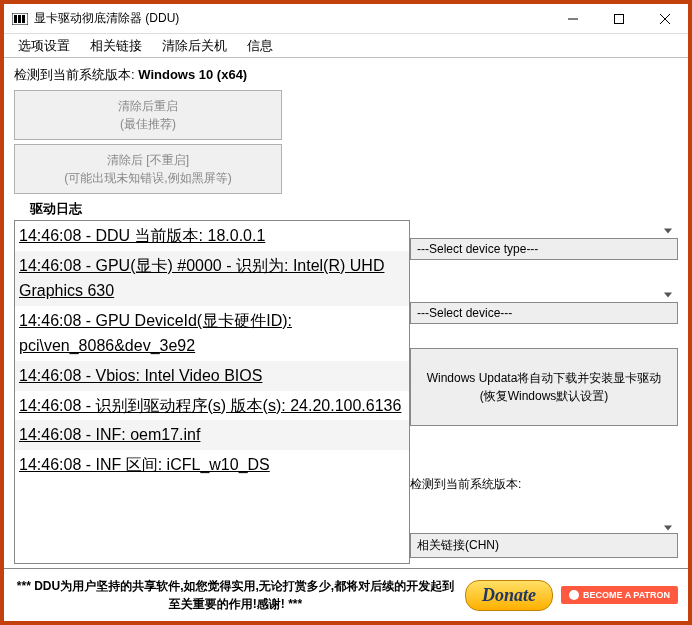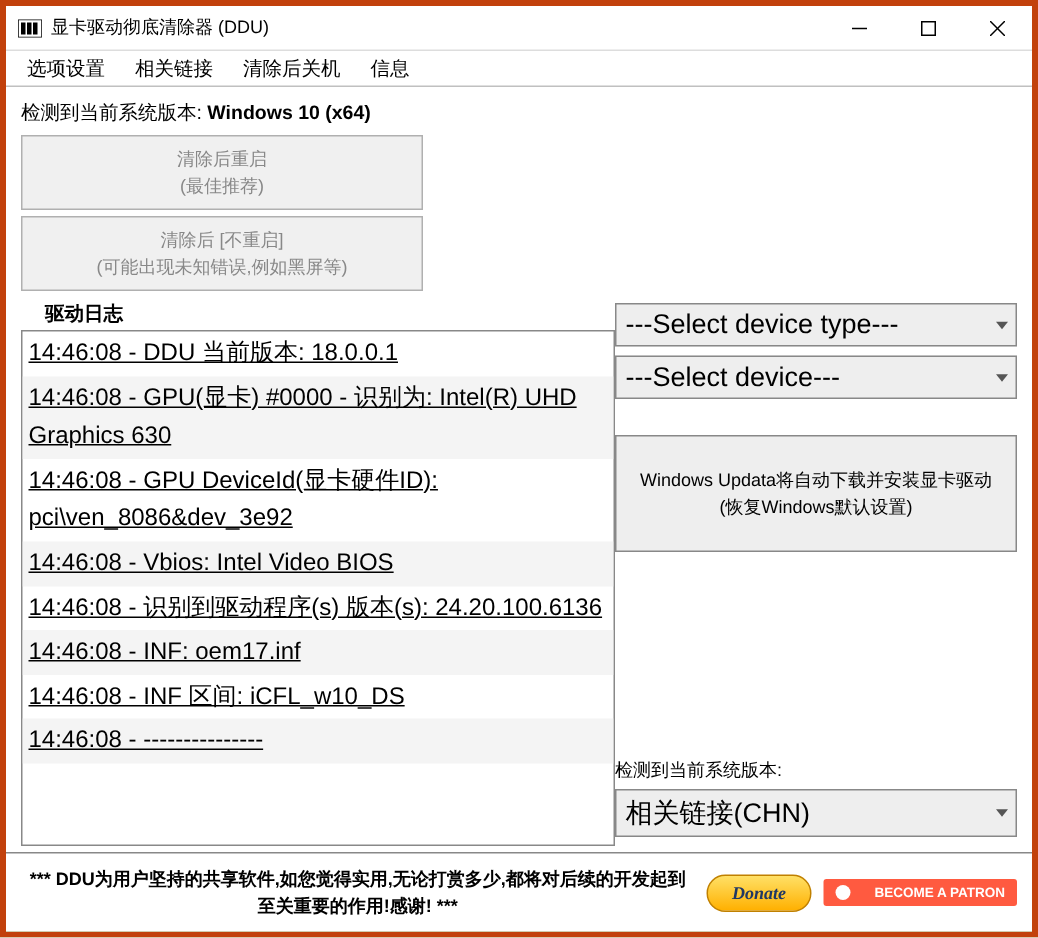--- a/index.html
+++ b/index.html
@@ -18,32 +18,32 @@
 .sys-version .bold { font-weight: 700; }
 .main-row { flex: 1; display: flex; overflow: hidden; }
 .left-col { width: 396px; display: flex; flex-direction: column; }
 .action-btn { width: 268px; border: 1px solid #b0b0b0; background: #f0f0f0; color: #888; text-align: center; padding: 6px 4px; margin-bottom: 4px; line-height: 1.5; font-size: 12px; }
 .action-btn .sub { display: block; }
 .log-header { font-weight: 700; font-size: 13px; margin-top: 2px; margin-bottom: 2px; padding-left: 16px; }
 .log-list { border: 1px solid #888; flex: 1; background: #fff; overflow: auto; }
 .log-row { padding: 2px 4px; font-size: 16px; line-height: 1.6; border-bottom: 0; text-decoration: underline; }
 .log-row.alt { background: #f4f4f4; }
 .right-col { flex: 1; display: flex; flex-direction: column; padding-top: 112px; }
-.select { width: 100%; border: 1px solid #888; background: #eee; padding: 3px 20px 3px 6px; font-size: 18px; color: #000; margin-bottom: 6px; position: relative; appearance: none; -webkit-appearance: none; }
+.select { width: 100%; border: 1px solid #888; background: #eee; padding: 3px 20px 3px 6px; font-size: 12px; color: #000; margin-bottom: 6px; position: relative; appearance: none; margin-top: 36px; -webkit-appearance: none; }
 .select-wrap { position: relative; margin-bottom: 6px; }
 .select-wrap::after { content: ""; position: absolute; right: 6px; top: 50%; transform: translateY(-50%); border-left: 4px solid transparent; border-right: 4px solid transparent; border-top: 5px solid #555; pointer-events: none; }
 .select-wrap .select { margin-bottom: 0; }
 .restore-btn { margin-top: 18px; border: 1px solid #888; background: #eee; padding: 20px 6px; text-align: center; line-height: 1.5; font-size: 12px; }
 .restore-btn .sub { display: block; }
 .spacer { flex: 1; }
 .lang-label { font-size: 12px; margin-bottom: 4px; }
 .footer { border-top: 1px solid #888; padding: 8px 10px; display: flex; align-items: center; background: #fff; gap: 8px; }
 .footer-text { flex: 1; font-size: 12px; font-weight: 700; text-align: center; line-height: 1.5; }
-.donate-btn { background: linear-gradient(#ffe066, #ffb000); border: 1px solid #c08000; border-radius: 14px; padding: 4px 16px; font-style: italic; font-weight: 700; font-family: Georgia, serif; color: #203764; font-size: 12px; cursor: pointer; }
-.patron-btn { background: #ff5a40; color: #fff; border: none; border-radius: 2px; padding: 4px 8px; font-size: 9px; font-weight: 700; display: flex; align-items: center; gap: 16px; cursor: pointer; }
+.donate-btn { background: linear-gradient(#ffe066, #ffb000); border: 1px solid #c08000; border-radius: 14px; padding: 4px 16px; font-style: italic; font-weight: 700; font-family: Georgia, serif; color: #203764; font-size: 18px; cursor: pointer; }
+.patron-btn { background: #ff5a40; color: #fff; border: none; border-radius: 2px; padding: 4px 8px; font-size: 9px; font-weight: 700; display: flex; align-items: center; gap: 4px; cursor: pointer; }
 .patron-icon { width: 10px; height: 10px; background: #fff; border-radius: 50%; display: inline-block; position: relative; }
 </style>
 </head>
 <body>
 
 <div class="window">
 
   <div class="titlebar">
     <span class="titlebar-icon">
       <svg viewBox="0 0 16 12" width="16" height="12">
@@ -99,21 +99,20 @@
 
         <div class="log-header">驱动日志</div>
         <div class="log-list" id="log-list">
             <div class="log-row">14:46:08 - DDU 当前版本: 18.0.0.1</div>
             <div class="log-row alt">14:46:08 - GPU(显卡) #0000 - 识别为: Intel(R) UHD Graphics 630</div>
             <div class="log-row">14:46:08 - GPU DeviceId(显卡硬件ID): pci\ven_8086&amp;dev_3e92</div>
             <div class="log-row alt">14:46:08 - Vbios: Intel Video BIOS</div>
             <div class="log-row">14:46:08 - 识别到驱动程序(s) 版本(s): 24.20.100.6136</div>
             <div class="log-row alt">14:46:08 - INF: oem17.inf</div>
             <div class="log-row">14:46:08 - INF 区间: iCFL_w10_DS</div>
-            <div class="log-row alt">14:46:08 - ---------------</div>
           </div>
       </div>
 
       <div class="right-col">
         <div class="select-wrap">
           <div class="select">---Select device type---</div>
         </div>
         <div class="select-wrap">
           <div class="select">---Select device---</div>
         </div>

